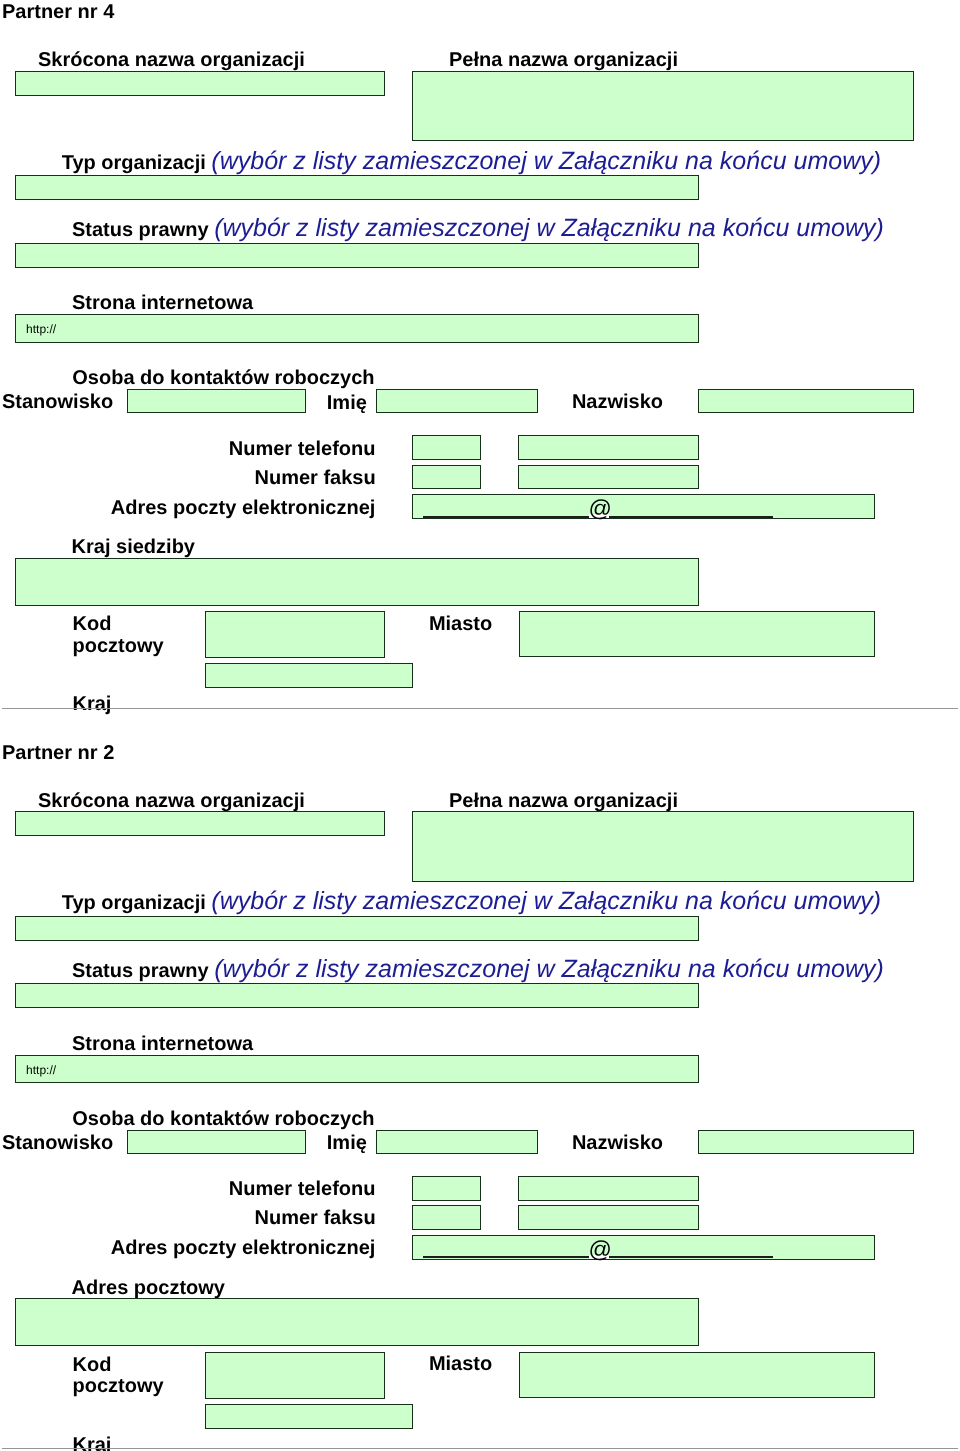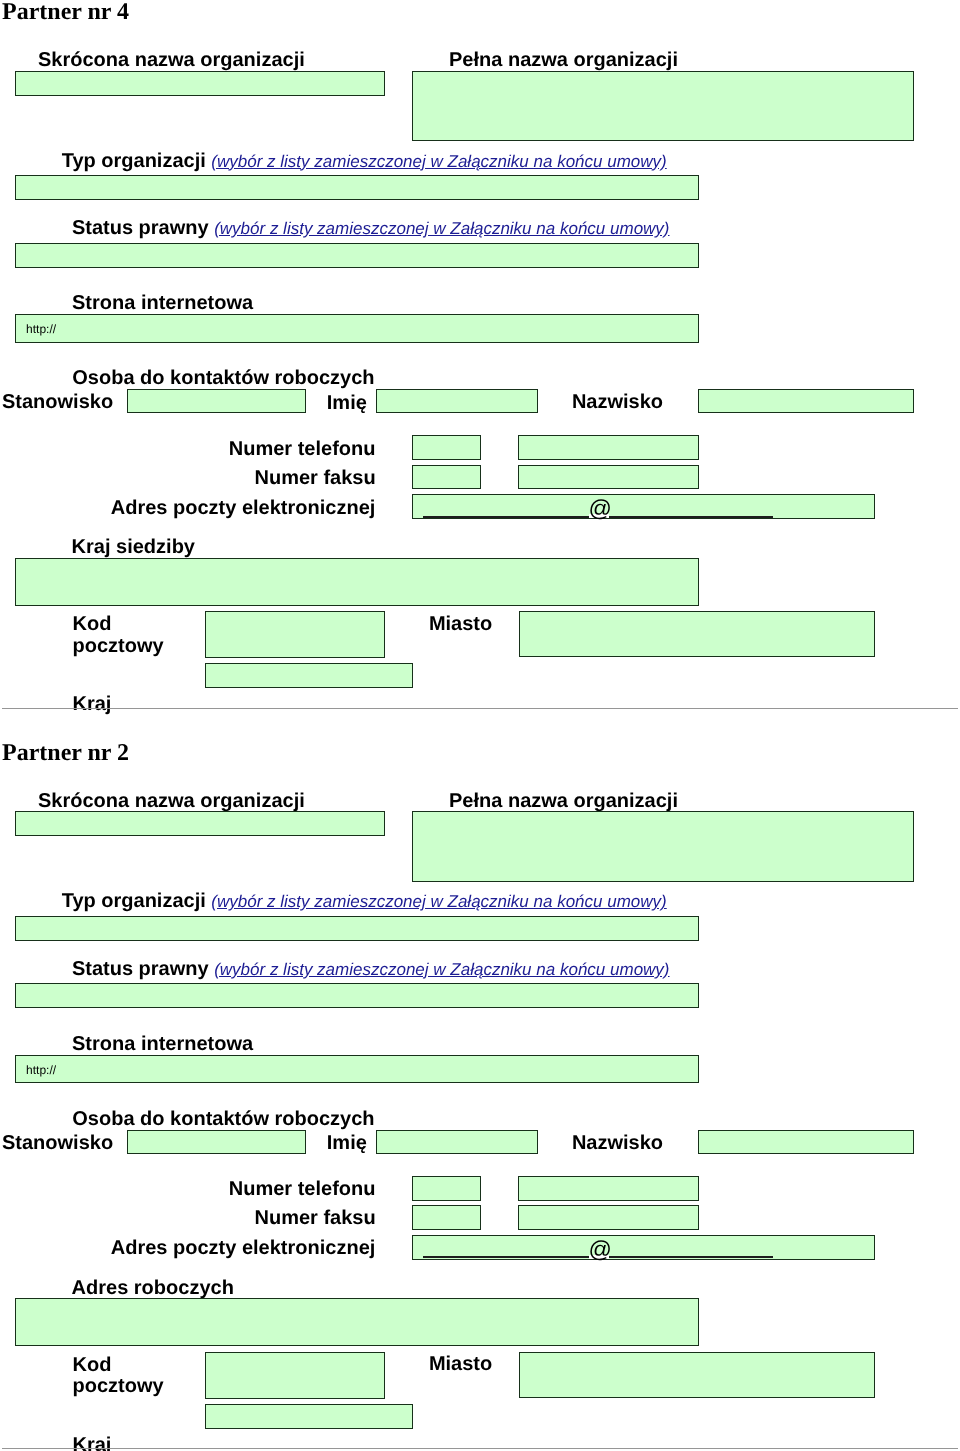--- a/index.html
+++ b/index.html
@@ -3,22 +3,22 @@
 <meta charset="utf-8">
 <title>Partner nr 4 / Partner nr 5 — formularz</title>
 <style>
   html,body{margin:0;padding:0;background:#ffffff;}
   body{width:960px;height:1451px;position:relative;overflow:hidden;
        font-family:"Liberation Sans",sans-serif;color:#000000;
        -webkit-font-smoothing:antialiased;text-rendering:geometricPrecision;}
   .sec{position:absolute;left:0;top:0;width:960px;height:741px;}
   .fld{position:absolute;background:#ccffcc;border:1.3px solid #17301a;box-sizing:border-box;}
   .lbl{position:absolute;font-weight:bold;font-size:20px;line-height:23px;white-space:nowrap;}
-  .h1{position:absolute;font-weight:bold;font-size:24px;line-height:27px;white-space:nowrap;font-family:Liberation Serif, serif;}
-  .hint{font-style:italic;font-weight:normal;font-size:17px;color:#1c1c93;text-decoration:underline;}
+  .h1{position:absolute;font-weight:bold;font-size:20px;line-height:27px;white-space:nowrap;}
+  .hint{font-style:italic;font-weight:normal;font-size:25px;color:#1c1c93;}
   .inval{position:absolute;font-size:12px;line-height:23px;white-space:nowrap;color:#000000;}
   .at{position:absolute;font-size:23px;line-height:23px;white-space:nowrap;color:#000000;}
   .uline{position:absolute;height:2px;background:#1d1d1d;}
   .atmask{position:absolute;background:#ffffff;}
   .rule{position:absolute;left:2px;width:956px;height:1px;background:#969696;border:0;margin:0;}
   
   .p-title{left:2.0px;top:-1.3px}
   .p-shortLbl{left:38px;top:49.4px}
   .p-shortBox{left:15px;top:70.5px;width:370px;height:25.2px}
   .p-fullLbl{left:449.0px;top:49.4px}
@@ -131,21 +131,21 @@
   <div class="fld p-phoneB"></div>
   <div class="lbl p-faxLbl">Numer faksu</div>
   <div class="fld p-faxA"></div>
   <div class="fld p-faxB"></div>
   <div class="lbl p-emailLbl">Adres poczty elektronicznej</div>
   <div class="fld p-emailBox"></div>
   <div class="uline p-emailUlineA"></div>
   <div class="uline p-emailUlineB"></div>
   <div class="atmask p-emailAtMask"></div>
   <div class="at p-emailAt">@</div>
-  <div class="lbl p-addrLbl">Adres roboczych</div>
+  <div class="lbl p-addrLbl">Adres pocztowy</div>
   <div class="fld p-addrBox"></div>
   <div class="lbl p-zipL1">Kod</div>
   <div class="lbl p-zipL2">pocztowy</div>
   <div class="fld p-zipBox"></div>
   <div class="lbl p-cityLbl">Miasto</div>
   <div class="fld p-cityBox"></div>
   <div class="lbl p-countryLbl">Kraj</div>
   <div class="fld p-countryBox"></div>
 </div>
 

